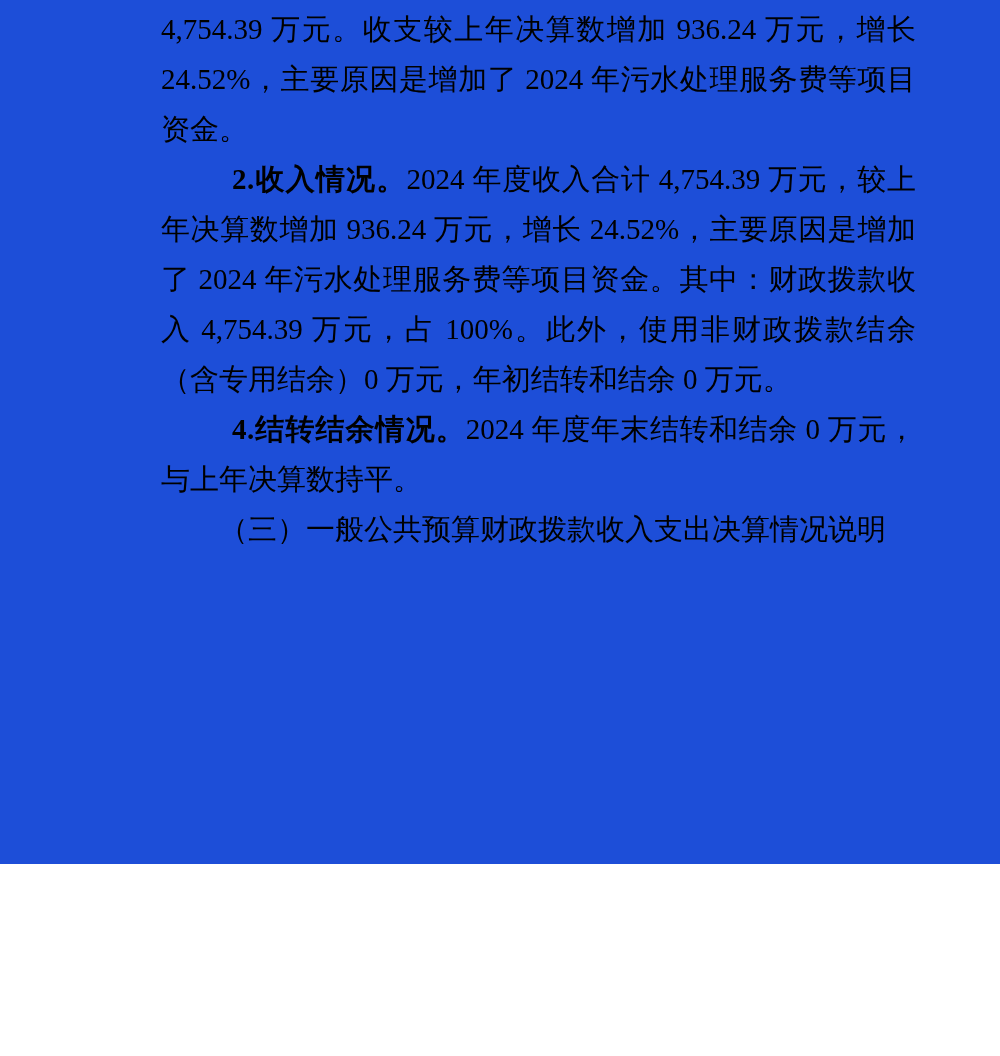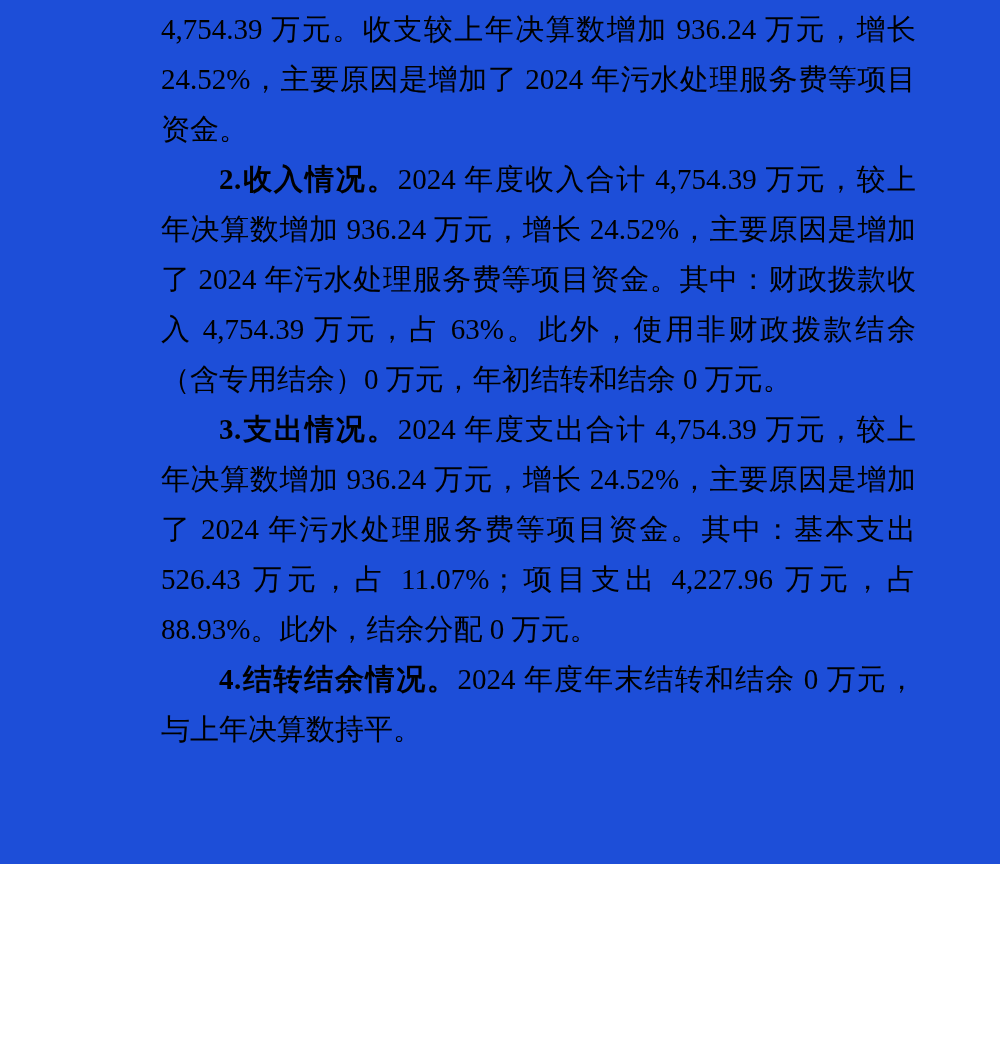--- a/index.html
+++ b/index.html
@@ -28,38 +28,39 @@
   .para {
     margin: 0;
     padding: 0;
   }
   .para.indent {
     text-indent: 2em;
   }
   .lead-bold {
     font-weight: bold;
     letter-spacing: 0.5px;
+    margin-left: 13px;
   }
   .section-heading {
     font-weight: normal;
   }
 </style>
 </head>
 <body>
 
 <div class="page">
   <div class="content">
 
     <p class="para"><span>4,754.39 万元。收支较上年决算数增加 936.24 万元，增长 24.52%，主要原因是增加了 2024 年污水处理服务费等项目资金。</span></p>
 
-    <p class="para indent"><span class="lead-bold">2.收入情况。</span><span>2024 年度收入合计 4,754.39 万元，较上年决算数增加 936.24 万元，增长 24.52%，主要原因是增加了 2024 年污水处理服务费等项目资金。其中：财政拨款收入 4,754.39 万元，占 63%。此外，使用非财政拨款结余（含专用结余）0 万元，年初结转和结余 0 万元。</span></p>
+    <p class="para indent"><span class="lead-bold">2.收入情况。</span><span>2024 年度收入合计 4,754.39 万元，较上年决算数增加 936.24 万元，增长 24.52%，主要原因是增加了 2024 年污水处理服务费等项目资金。其中：财政拨款收入 4,754.39 万元，占 100%。此外，使用非财政拨款结余（含专用结余）0 万元，年初结转和结余 0 万元。</span></p>
 
-    <p class="para indent"><span class="lead-bold">3.支出情况。</span><span>2024 年度支出合计 4,754.39 万元，较上年决算数增加 936.24 万元，增长 24.52%，主要原因是增加了 2024 年污水处理服务费等项目资金。其中：基本支出 526.43 万元，占 11.07%；项目支出 4,227.96 万元，占 88.93%。此外，结余分配 0 万元。</span></p>
 
     <p class="para indent"><span class="lead-bold">4.结转结余情况。</span><span>2024 年度年末结转和结余 0 万元，与上年决算数持平。</span></p>
 
 
 
+    <p class="para indent section-heading"><span>（三）一般公共预算财政拨款收入支出决算情况说明</span></p>
 
     <p class="para indent"></p>
 
   </div>
 </div>
 
 </body></html>

